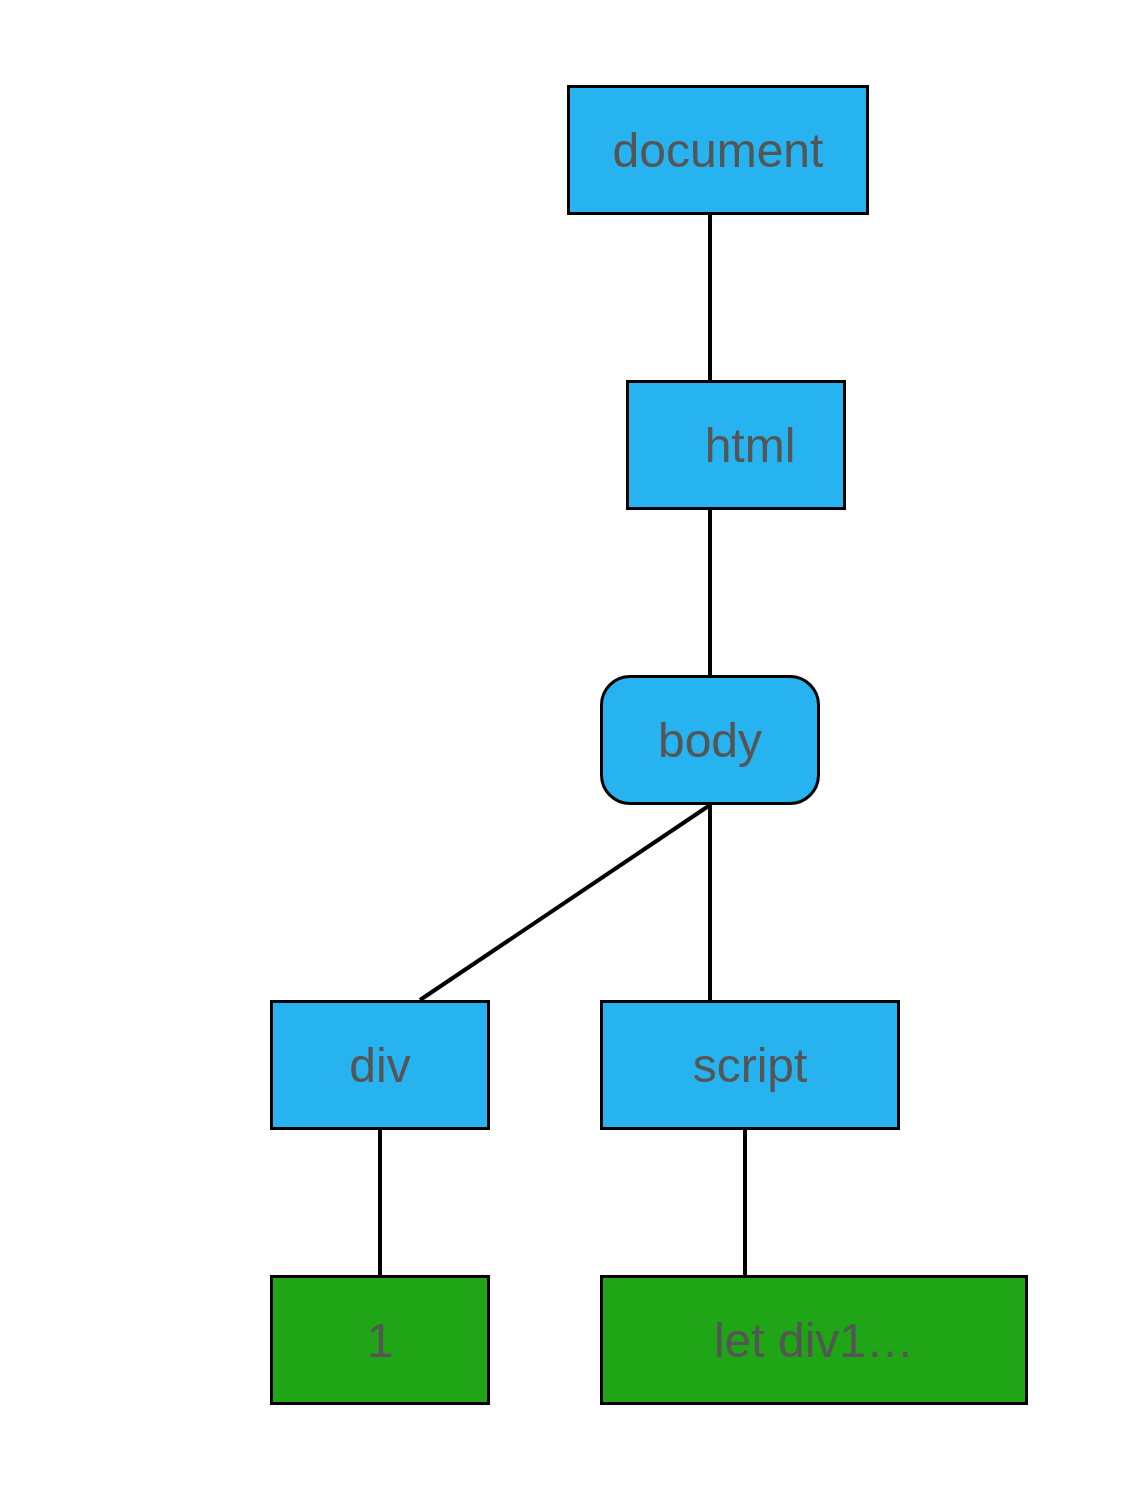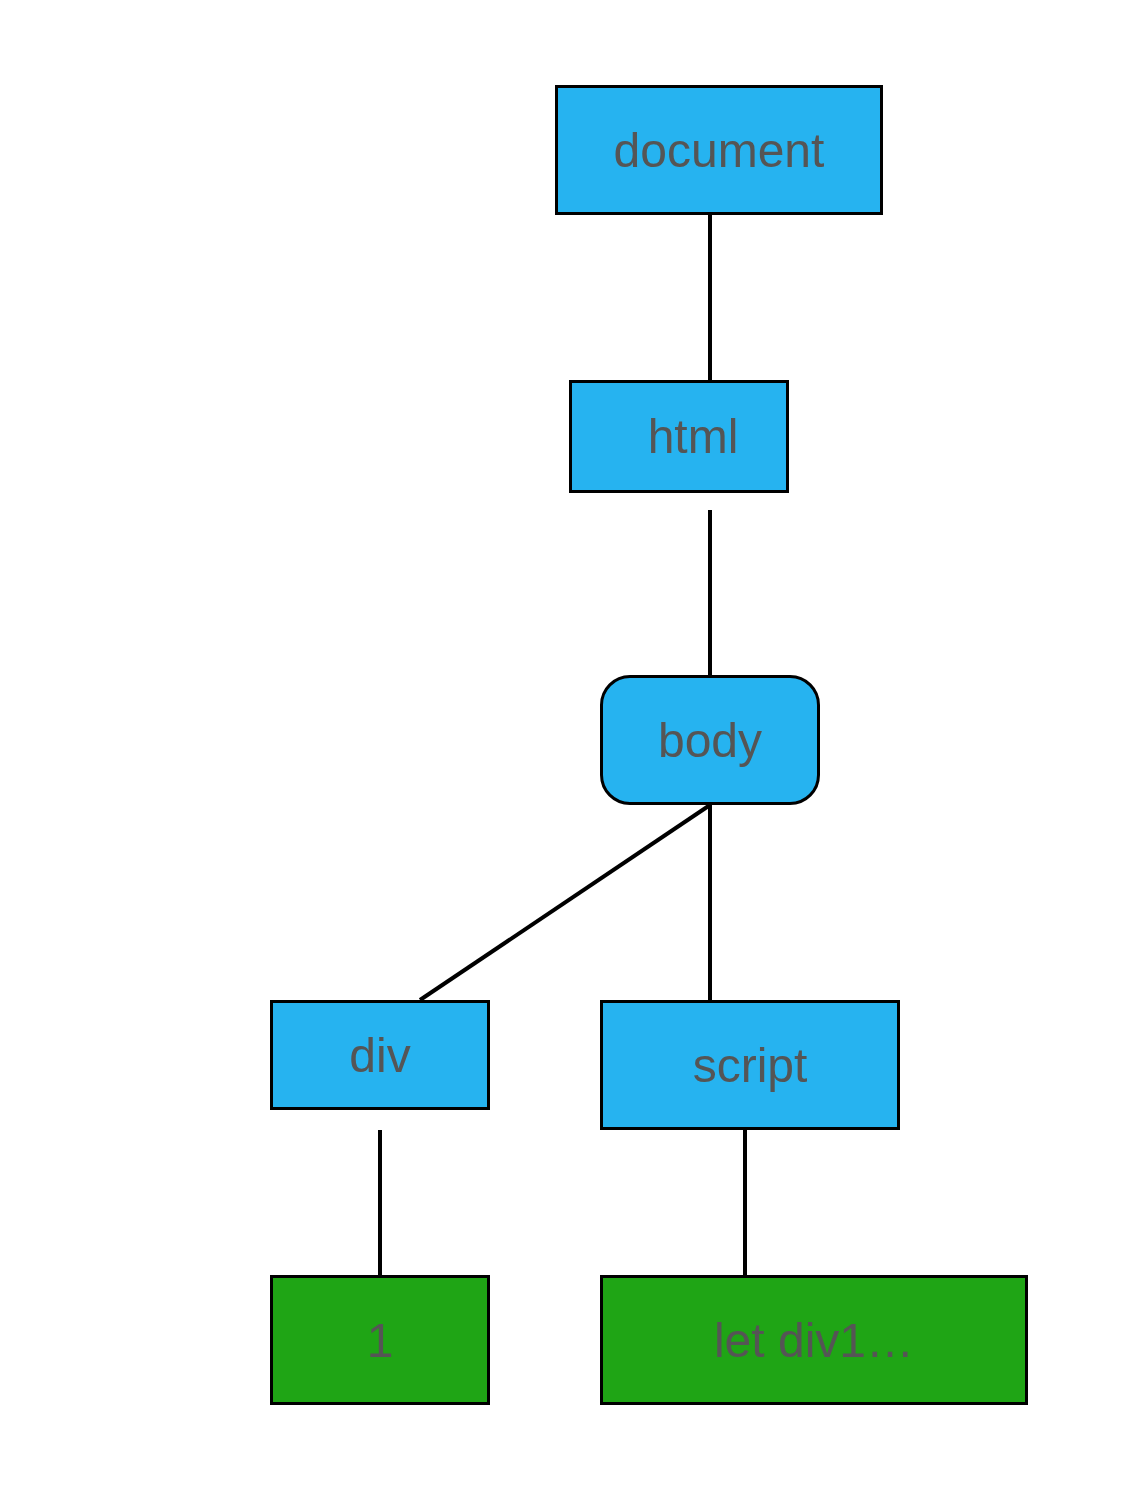--- a/index.html
+++ b/index.html
@@ -50,33 +50,33 @@
 
   <line x1="710" y1="805" x2="420" y2="1000"></line>
 
   <line x1="710" y1="805" x2="710" y2="1000"></line>
 
   <line x1="380" y1="1130" x2="380" y2="1275"></line>
 
   <line x1="745" y1="1130" x2="745" y2="1275"></line>
 </svg>
 
-<div class="node node-blue" style="left:555px; top:85px; width:328px; height:130px;">
+<div class="node node-blue" style="left:567px; top:85px; width:302px; height:130px;">
   <span>document</span>
 </div>
 
-<div class="node node-blue" style="left:569px; top:380px; width:220px; height:113px;padding-left:28px;">
+<div class="node node-blue" style="left:626px; top:380px; width:220px; height:130px;padding-left:28px;">
   <span>html</span>
 </div>
 
 <div class="node node-blue" style="left:600px; top:675px; width:220px; height:130px;border-radius:30px;">
   <span>body</span>
 </div>
 
-<div class="node node-blue" style="left:270px; top:1000px; width:220px; height:110px;">
+<div class="node node-blue" style="left:270px; top:1000px; width:220px; height:130px;">
   <span>div</span>
 </div>
 
 <div class="node node-blue" style="left:600px; top:1000px; width:300px; height:130px;text-align:right;">
   <span>script</span>
 </div>
 
 <div class="node node-green" style="left:270px; top:1275px; width:220px; height:130px;">
   <span>1</span>
 </div>

